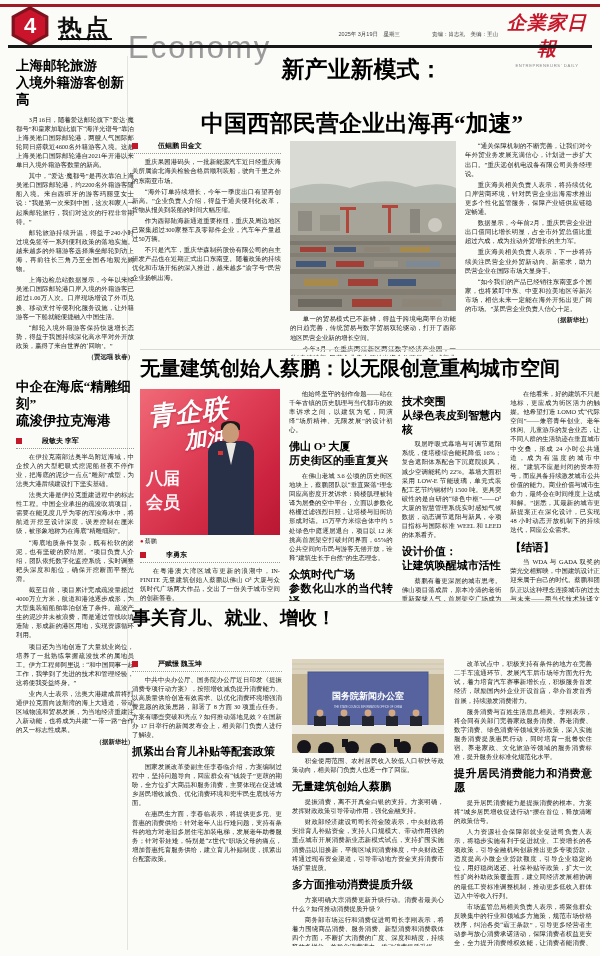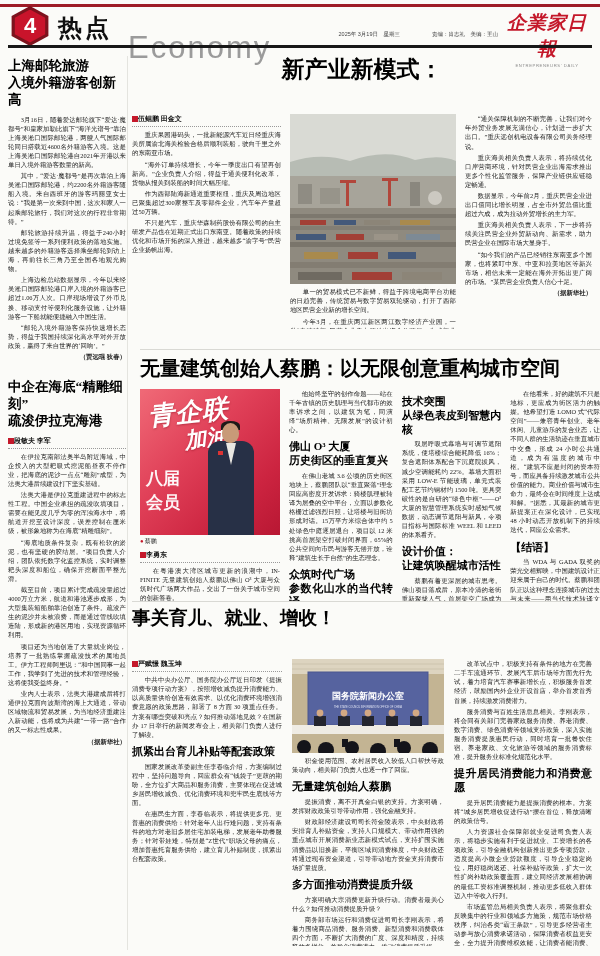--- a/index.html
+++ b/index.html
@@ -4,42 +4,42 @@
 <style>
   html,body{margin:0;padding:0;background:#888;}
   #page{position:relative;width:600px;height:956px;background:#fbfbf8;margin:0 auto;overflow:hidden;
         font-family:"Liberation Serif","DejaVu Serif",serif;color:#1c1c1c;}
   
   .top-rule{position:absolute;left:0;top:4px;width:100%;height:3px;background:#9e1c26;}
   .badge-outer{position:absolute;left:10px;top:6px;width:40px;height:40px;background:#7d131d;
         clip-path:polygon(50% 0,96% 25%,96% 75%,50% 100%,4% 75%,4% 25%);display:flex;align-items:center;justify-content:center;}
   .badge-inner{width:33px;height:33px;background:#c9142b;clip-path:polygon(50% 0,96% 25%,96% 75%,50% 100%,4% 75%,4% 25%);
         display:flex;align-items:center;justify-content:center;color:#fff;font:bold 22px "Liberation Sans",sans-serif;}
-  .section-cn{position:absolute;left:58px;top:12px;font:bold 24px "Liberation Sans",sans-serif;letter-spacing:3px;color:#101010;}
+  .section-cn{position:absolute;left:58px;top:12px;font:bold 24px "Liberation Sans",sans-serif;letter-spacing:3px;color:#101010;text-decoration:underline;}
   .section-en{position:absolute;left:128px;top:6px;font:300 31px "Liberation Sans",sans-serif;color:#9b9b9b;letter-spacing:2px;margin-top:24px;}
   .dateline{position:absolute;right:200px;top:31px;font:5.5px "Liberation Sans",sans-serif;color:#444;white-space:nowrap;}
   .editors{position:absolute;right:102px;top:31px;font:5.5px "Liberation Sans",sans-serif;color:#444;white-space:nowrap;}
   .masthead{position:absolute;right:8px;top:10px;width:90px;text-align:center;}
   .masthead-cn{font-weight:bold;font-size:19px;color:#c4182a;letter-spacing:1px;font-style:italic;}
   .masthead-en{font:4.2px "Liberation Sans",sans-serif;color:#8a8a8a;letter-spacing:.6px;margin-top:1px;}
   .header-rule{position:absolute;left:8px;right:8px;top:45px;height:2.5px;background:#181818;}
   .vrule{position:absolute;left:127px;top:56px;bottom:6px;width:1px;background:#e4e4df;}
   
   .coltext{font-size:6.4px;line-height:1.42;text-align:justify;color:#222;overflow:hidden;}
   .fb-p{margin:0 0 2px;text-indent:2em;}
   .fb-h{margin:6px 0 3px;font-size:11px;line-height:1.25;white-space:pre-line;font-weight:bold;color:#000;font-family:Liberation Serif, serif;}
   .fb-sig{margin:1px 0 0;text-align:right;font-weight:bold;}
   .byline{font-size:7px;font-weight:bold;color:#111;border-bottom:1px dotted #999;padding-bottom:2px;margin-bottom:3px;
-          display:flex;align-items:center;gap:0;}
+          display:flex;align-items:center;gap:20px;}
   .byline-sq{display:inline-block;width:6px;height:6px;background:#c4182a;}
   .art-title{font-weight:bold;color:#000;white-space:pre-line;}
   .art-rule{height:1px;background:#d9d9d4;margin:0 0 5px;}
   .cols{display:flex;}
   
-  #leftcol{position:absolute;left:8px;top:56px;width:118px;height:894px;overflow:hidden;}
+  #leftcol{position:absolute;left:16px;top:56px;width:118px;height:894px;overflow:hidden;}
   .l-title{font-size:13.5px;line-height:1.25;margin:2px 0 6px;}
   .l-gap{height:16px;}
   
   #artA{position:absolute;left:132px;top:54px;width:460px;height:290px;}
   .a-title{text-align:center;font-size:23px;line-height:1.18;margin:2px 0 4px;}
   #artA .cols{gap:9px;height:216px;}
   .a-c1{width:150px;} .a-cm{width:166px;} .a-c3{width:128px;}
   .photoA{width:166px;height:170px;margin-bottom:3px;background:#d8d8d2;}
   
   #artB{position:absolute;left:140px;top:349px;width:460px;height:250px;}
@@ -112,21 +112,21 @@
         <p class="fb-p">“海底地质条件复杂，既有松软的淤泥，也有坚硬的胶结层。”项目负责人介绍，团队依托数字化监控系统，实时调整耙头深度和船位，确保开挖断面平整光滑。</p>
         <p class="fb-p">截至目前，项目累计完成疏浚量超过4000万立方米，航道和港池逐步成形，为大型集装箱船舶靠泊创造了条件。疏浚产生的泥沙并未被浪费，而是通过管线吹填造陆，形成新的港区用地，实现资源循环利用。</p>
         <p class="fb-p">项目还为当地创造了大量就业岗位，培养了一批熟练掌握疏浚技术的属地员工。伊方工程师阿里说：“和中国同事一起工作，我学到了先进的技术和管理经验，这将使我受益终身。”</p>
         <p class="fb-p">业内人士表示，法奥大港建成后将打通伊拉克面向波斯湾的海上大通道，带动区域物流和贸易发展，为当地经济重建注入新动能，也将成为共建“一带一路”合作的又一标志性成果。</p>
         <p class="fb-sig">（据新华社）</p>
       </div>
   </div>
 
   <div id="artA">
     <div class="a-title art-title"><span>新产业新模式：</span><br>
-      </div>
+      <span>中国西部民营企业出海再“加速”</span></div>
     <div class="cols">
       <div class="a-c1">
         <div class="byline">
           <span class="byline-sq"></span>
           <span>伍鲲鹏 田金文</span>
         </div>
         <div class="coltext" style="height:196px">
             <p class="fb-p">重庆果园港码头，一批新能源汽车近日经重庆海关所属渝北海关检验合格后顺利装船，驶向千里之外的东南亚市场。</p>
             <p class="fb-p">“海外订单持续增长，今年一季度出口有望再创新高。”企业负责人介绍，得益于通关便利化改革，货物从报关到装船的时间大幅压缩。</p>
             <p class="fb-p">作为西部陆海新通道重要枢纽，重庆及周边地区已聚集超过300家整车及零部件企业，汽车年产量超过50万辆。</p>

